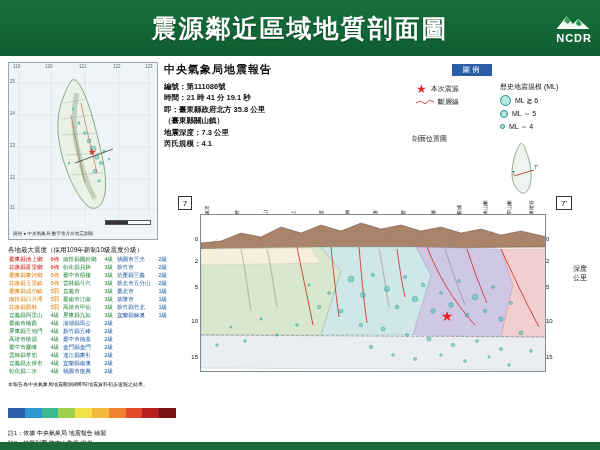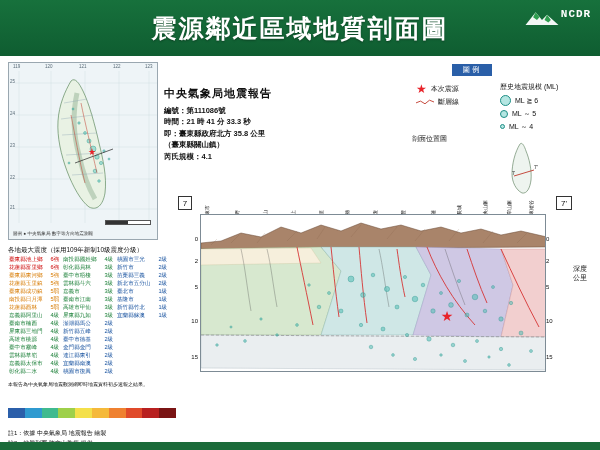--- a/index.html
+++ b/index.html
@@ -23,21 +23,21 @@
     background:linear-gradient(180deg,#17713c 0%, #0f5d31 100%);
   }
   .header-title {
     position:absolute; left:0; top:0; width:600px; height:56px;
     display:flex; align-items:center; justify-content:center;
     color:#ffffff; font-size:25px; font-weight:bold; letter-spacing:2px;
     text-shadow:0 1px 2px rgba(0,0,0,.35);
   }
   .logo {
     position:absolute; right:8px; top:8px; width:70px; height:40px;
-    display:flex; flex-direction:row; align-items:flex-start; justify-content:center;font-family:Liberation Mono, monospace;
+    display:flex; flex-direction:column; align-items:flex-end; justify-content:center;
   }
   .logo-mark { width:38px; height:20px; }
   .logo-text {
     color:#ffffff; font-size:11px; font-weight:bold; letter-spacing:1px;
     line-height:11px; margin-top:1px;
   }
 
   
   .body-area { position:absolute; left:0; top:56px; width:600px; height:394px; background:#fff; }
 
@@ -56,21 +56,21 @@
     border:1px solid #555; background:linear-gradient(90deg,#333 0 50%, #fff 50% 100%);
   }
   .map-caption {
     position:absolute; left:4px; bottom:2px; right:4px;
     font-size:4.6px; color:#333; text-align:left; line-height:7px;
   }
 
   
   .report {
     position:absolute; left:164px; top:8px; width:240px;
-    font-size:7.5px; color:#111; line-height:11.5px;margin-top:24px;
+    font-size:7.5px; color:#111; line-height:11.5px;
   }
   .report-title {
     font-size:11px; font-weight:bold; color:#111; margin-bottom:5px;
     letter-spacing:1px;
   }
   .report-row { white-space:nowrap;font-weight:bold; }
 
   
   .legend-head {
     position:absolute; left:452px; top:8px; width:40px; height:12px;
@@ -257,23 +257,24 @@
         <line x1="66" y1="100" x2="104" y2="86" stroke="#222" stroke-width="0.7"></line>
       </svg>
 
       <div class="map-scale"></div>
       <div class="map-caption">圖例 ● 中央氣象局 數字等方向地震測報</div>
     </div>
 
     <div class="report">
       <div class="report-title">中央氣象局地震報告</div>
       <div class="report-row">編號：第111086號</div>
-      <div class="report-row">時間：21 時 41 分 33.3 秒</div>
+      <div class="report-row">時間：21 時 41 分 19.1 秒</div>
       <div class="report-row">即：臺東縣政府北方 35.8 公里</div>
       <div class="report-row">（臺東縣關山鎮）</div>
+      <div class="report-row">地震深度：7.3 公里</div>
       <div class="report-row">芮氏規模：4.1</div>
     </div>
 
     <div class="legend-head">圖例</div>
     <div class="legend-box">
       <div class="lg-col-l">
         <div class="lg-item">
           <span class="star-red">★</span>
           <span class="lg-label">本次震源</span>
         </div>

